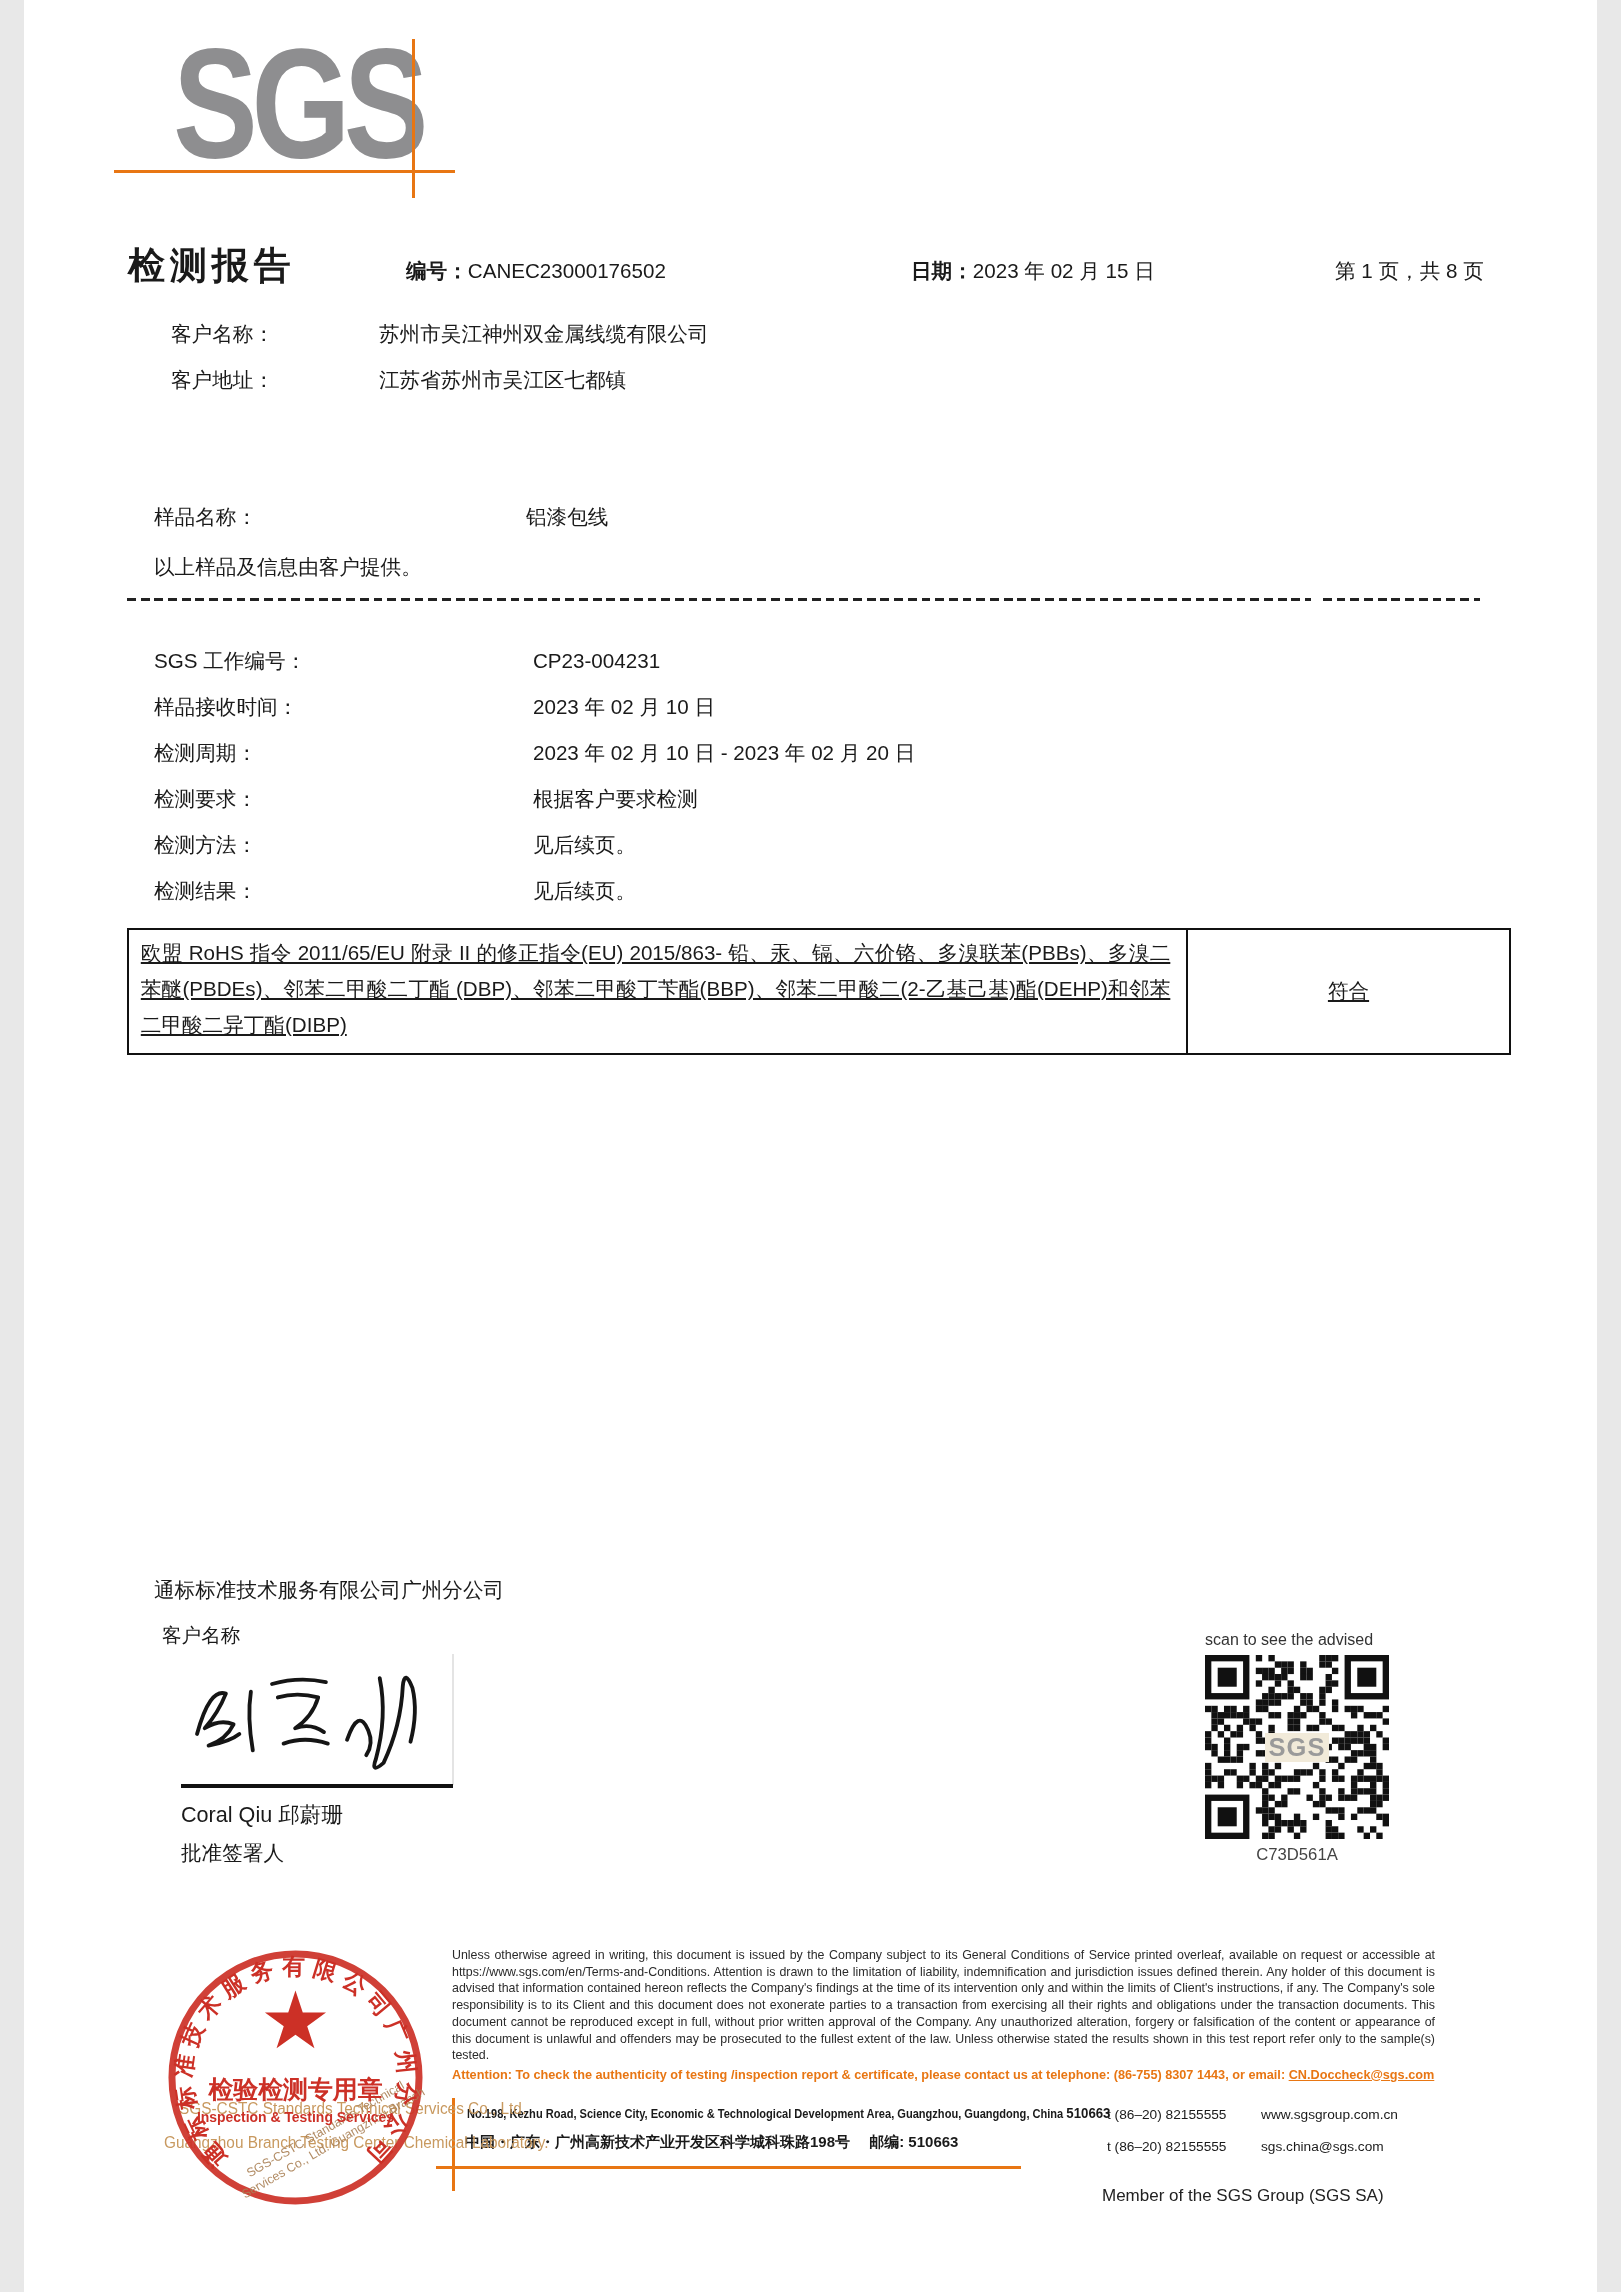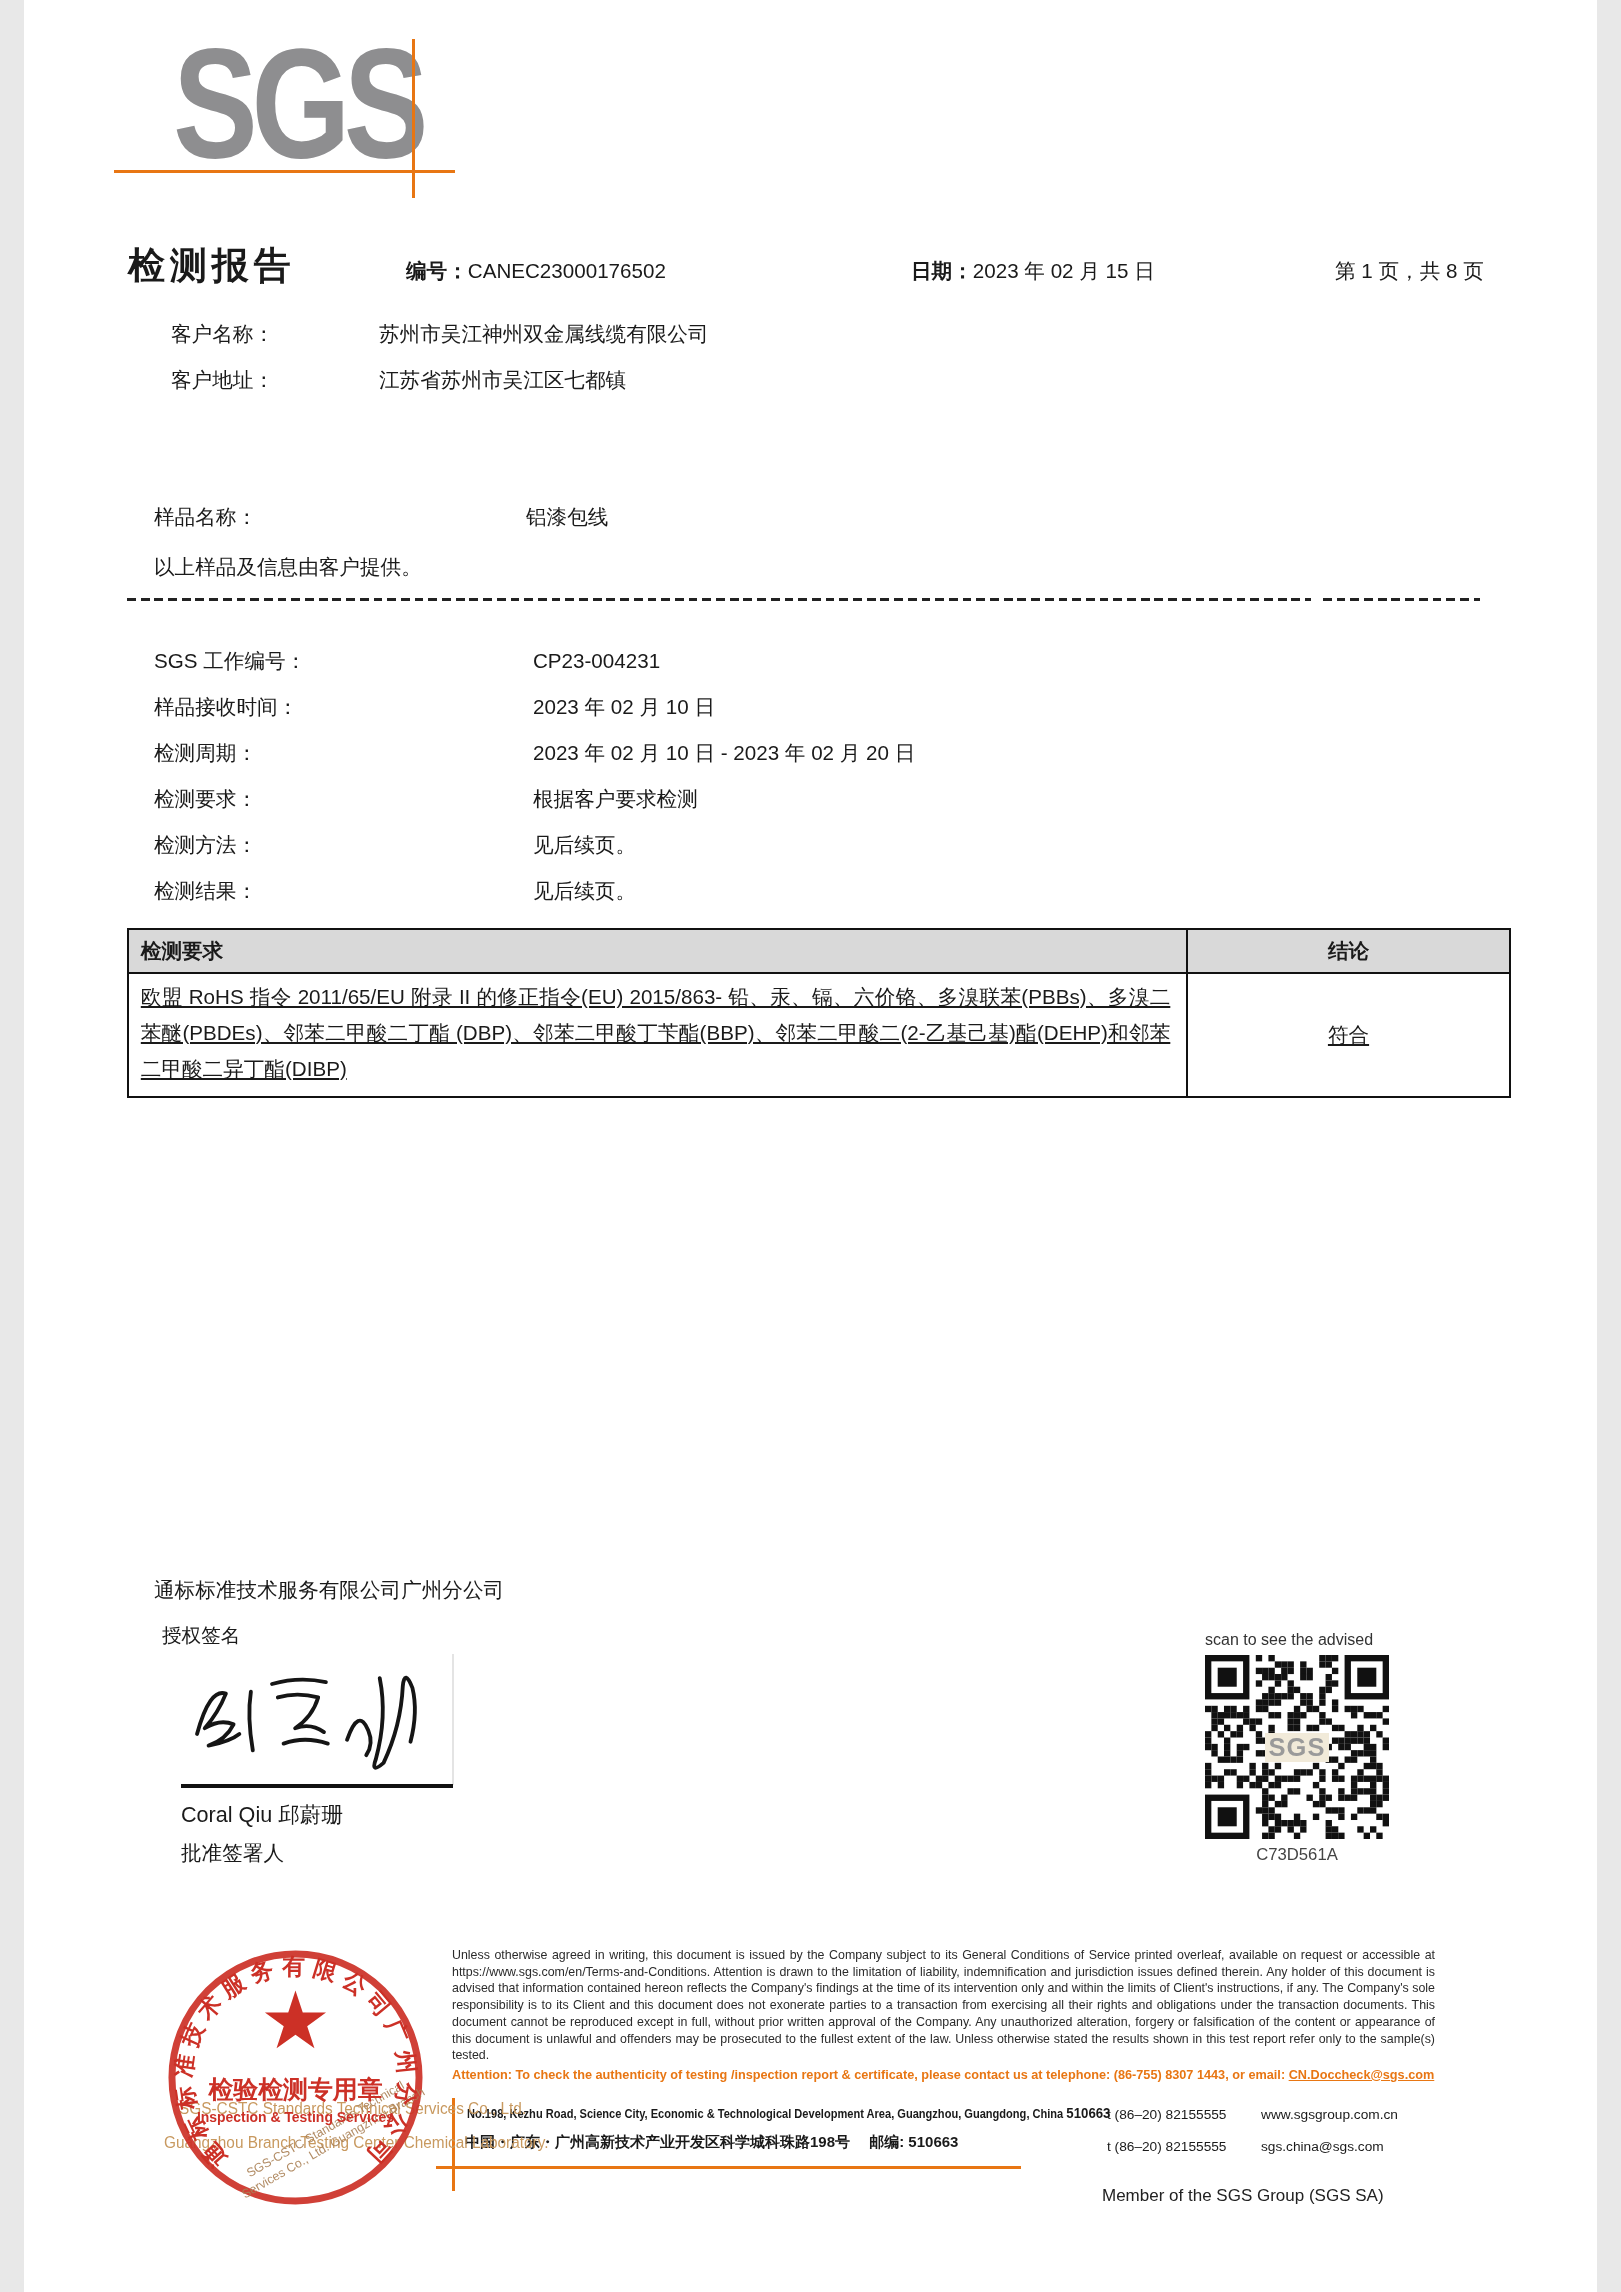--- a/index.html
+++ b/index.html
@@ -141,32 +141,28 @@
   <div class="abs job">
     <div class="row"><span class="lbl">SGS 工作编号：</span><span>CP23-004231</span></div>
     <div class="row"><span class="lbl">样品接收时间：</span><span>2023 年 02 月 10 日</span></div>
     <div class="row"><span class="lbl">检测周期：</span><span>2023 年 02 月 10 日 - 2023 年 02 月 20 日</span></div>
     <div class="row"><span class="lbl">检测要求：</span><span>根据客户要求检测</span></div>
     <div class="row"><span class="lbl">检测方法：</span><span>见后续页。</span></div>
     <div class="row"><span class="lbl">检测结果：</span><span>见后续页。</span></div>
   </div>
 
   <div class="abs rtable">
-    <div class="rt-head">
-      <div class="rt-h1">检测要求</div>
-      <div class="rt-h2">结论</div>
-    </div>
     <div class="rt-row">
       <div class="rt-c1">欧盟 RoHS 指令 2011/65/EU 附录 II 的修正指令(EU) 2015/863- 铅、汞、镉、六价铬、多溴联苯(PBBs)、多溴二苯醚(PBDEs)、邻苯二甲酸二丁酯 (DBP)、邻苯二甲酸丁苄酯(BBP)、邻苯二甲酸二(2-乙基己基)酯(DEHP)和邻苯二甲酸二异丁酯(DIBP)</div>
       <div class="rt-c2">符合</div>
     </div>
   </div>
 
   <div class="abs sig-company">通标标准技术服务有限公司广州分公司</div>
-  <div class="abs sig-label">授权签名</div>
+  <div class="abs sig-label">客户名称</div>
   <svg class="abs sig-svg" viewBox="0 0 280 130">
     <g stroke="#151515" stroke-width="4" fill="none" stroke-linecap="round" stroke-linejoin="round">
       <path d="M22,78 Q35,30 52,36 Q44,56 30,72 Q46,62 60,68 Q52,84 34,90 Q56,86 66,78"></path>
       <path d="M78,34 Q74,60 80,95"></path>
       <path d="M100,26 Q128,18 156,24"></path>
       <path d="M106,40 Q126,34 148,40 Q142,60 124,72 Q140,66 154,76"></path>
       <path d="M112,88 Q134,80 158,88"></path>
       <path d="M178,84 Q190,50 200,74 Q206,88 198,100"></path>
       <path d="M212,20 Q220,60 208,104 Q202,120 216,108 Q234,70 236,28 Q238,10 246,30 Q252,55 244,86"></path>
     </g>

